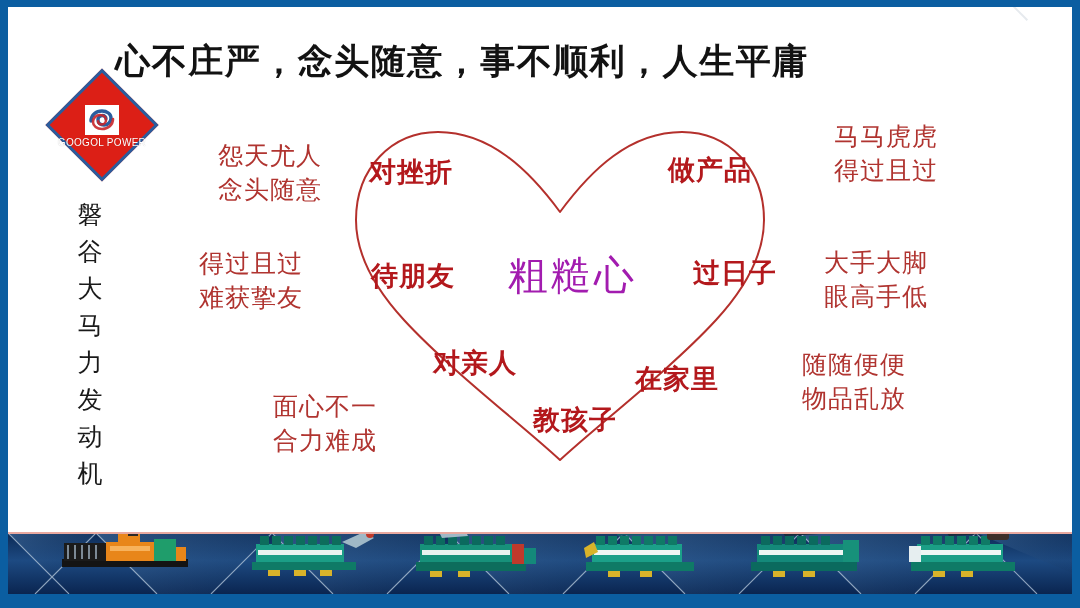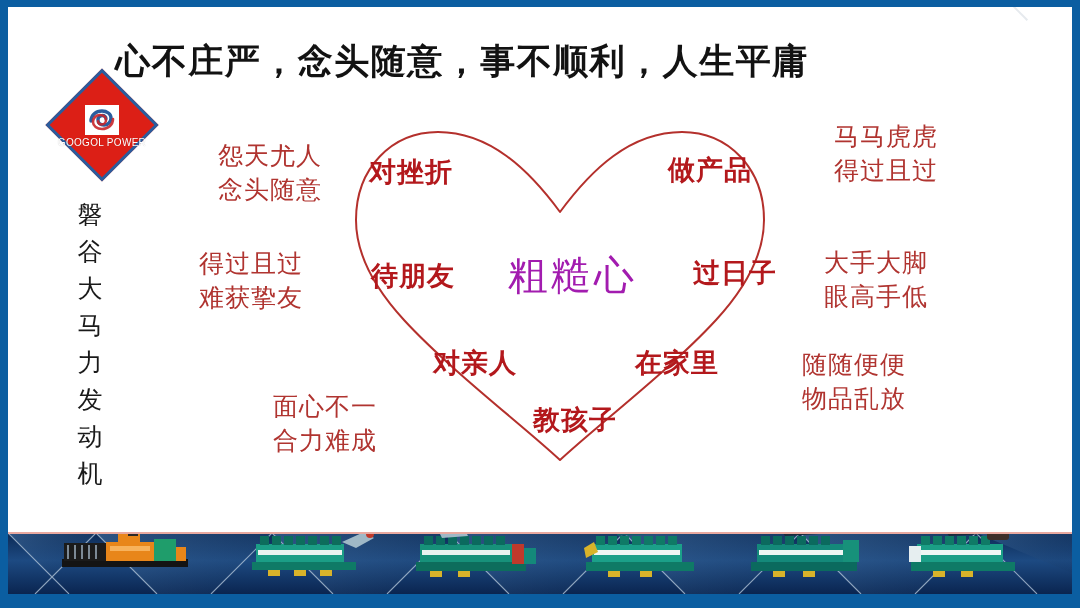--- a/index.html
+++ b/index.html
@@ -120,21 +120,21 @@
   #o-5 { left: 824px; top: 246px; }
   #o-6 { left: 766px; top: 348px; margin-left: 36px; }
   #o-7 { left: 521px; top: 456px; }
 
   
   #i-1 { left: 369px; top: 157px; }
   #i-2 { left: 668px; top: 155px; }
   #i-3 { left: 371px; top: 261px; }
   #i-4 { left: 693px; top: 258px; }
   #i-5 { left: 433px; top: 348px; }
-  #i-6 { left: 635px; top: 348px; }
+  #i-6 { left: 635px; top: 364px; }
   #i-7 { left: 533px; top: 405px; }
 
   
   #band {
     position: absolute; left: 8px; bottom: 14px;
     width: 1064px; height: 61px; z-index: 20;
     overflow: hidden;
   }
   #band-bg { position: absolute; inset: 0; }
   #band-top-line {

